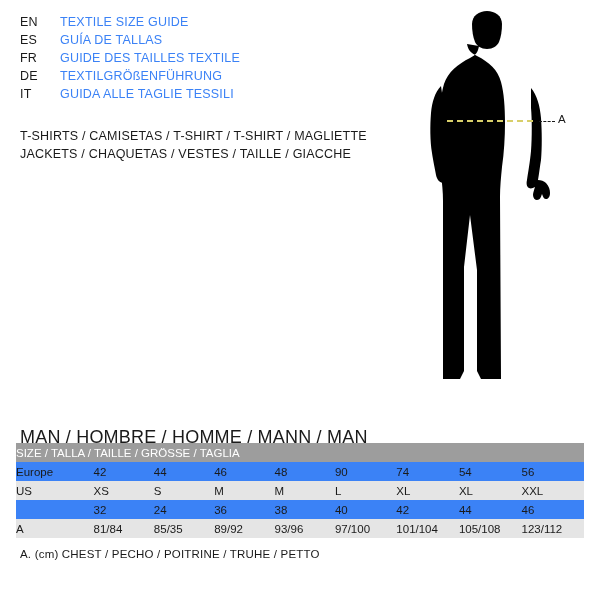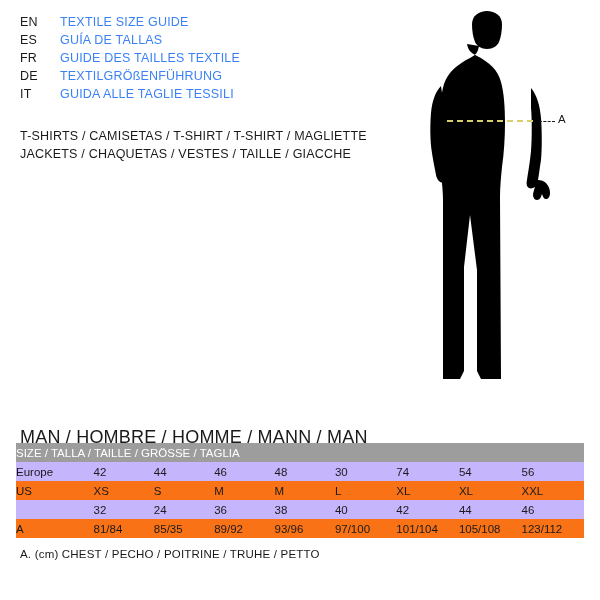--- a/index.html
+++ b/index.html
@@ -109,22 +109,22 @@
     padding: 0;
     height: 19px;
     vertical-align: middle;
     white-space: nowrap;
   }
   tr.row-head td {
     background: #9d9d9d;
     color: #ffffff;
     font-weight: normal;
   }
-  tr.row-light td { background: #c4b5fd; }
-  tr.row-dark td  { background: #f97316; }
+  tr.row-light td { background: #3b82f6; }
+  tr.row-dark td  { background: #e5e5e5; }
 
   td.c-label { padding-left: 6px; width: 86px; }
   td.c-val   { width: 67px; }
 
   .footnote {
     position: absolute;
     left: 20px;
     top: 548px;
     font-size: 11.5px;
     letter-spacing: 0.2px;
@@ -235,21 +235,21 @@
     <tbody>
       <tr class="row-head">
         <td class="c-label" colspan="9">SIZE / TALLA / TAILLE / GRÖSSE / TAGLIA</td>
       </tr>
       <tr class="row-light">
         <td class="c-label">Europe</td>
         <td class="c-val">42</td>
         <td class="c-val">44</td>
         <td class="c-val">46</td>
         <td class="c-val">48</td>
-        <td class="c-val">30</td>
+        <td class="c-val">90</td>
         <td class="c-val">74</td>
         <td class="c-val">54</td>
         <td class="c-val">56</td>
       </tr>
       <tr class="row-dark">
         <td class="c-label">US</td>
         <td class="c-val">XS</td>
         <td class="c-val">S</td>
         <td class="c-val">M</td>
         <td class="c-val">M</td>

